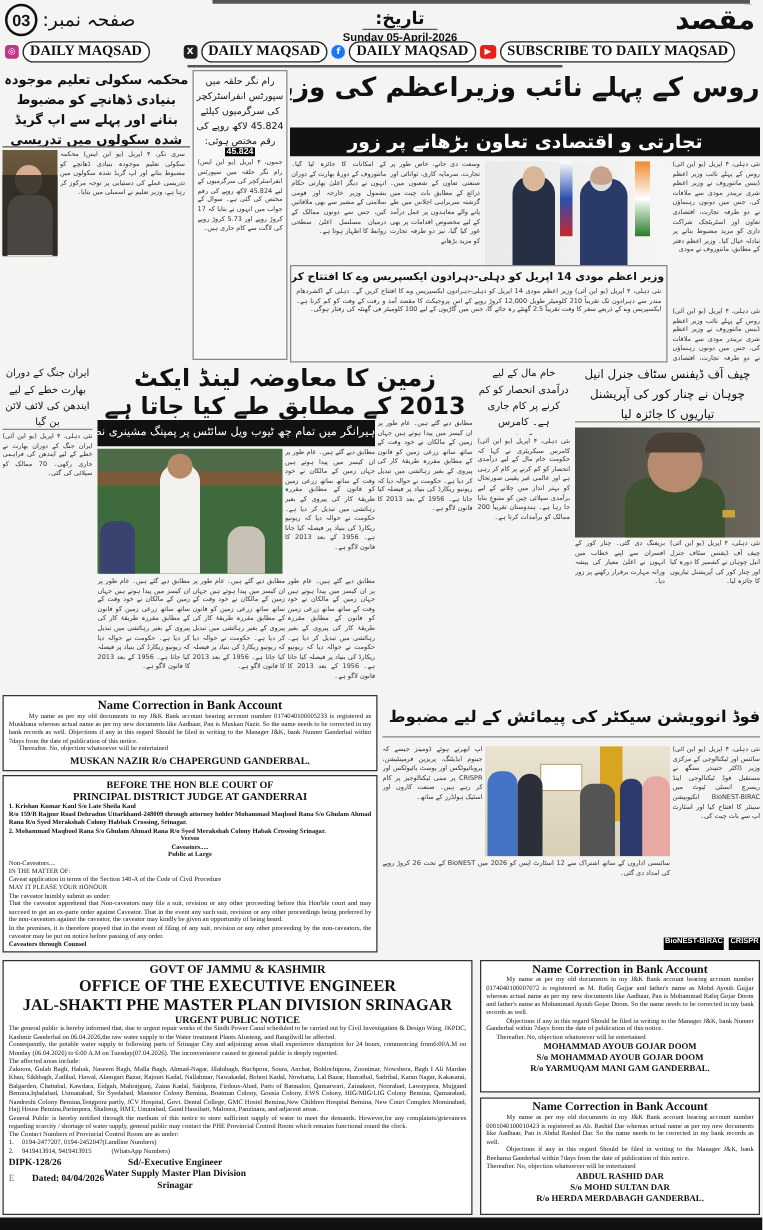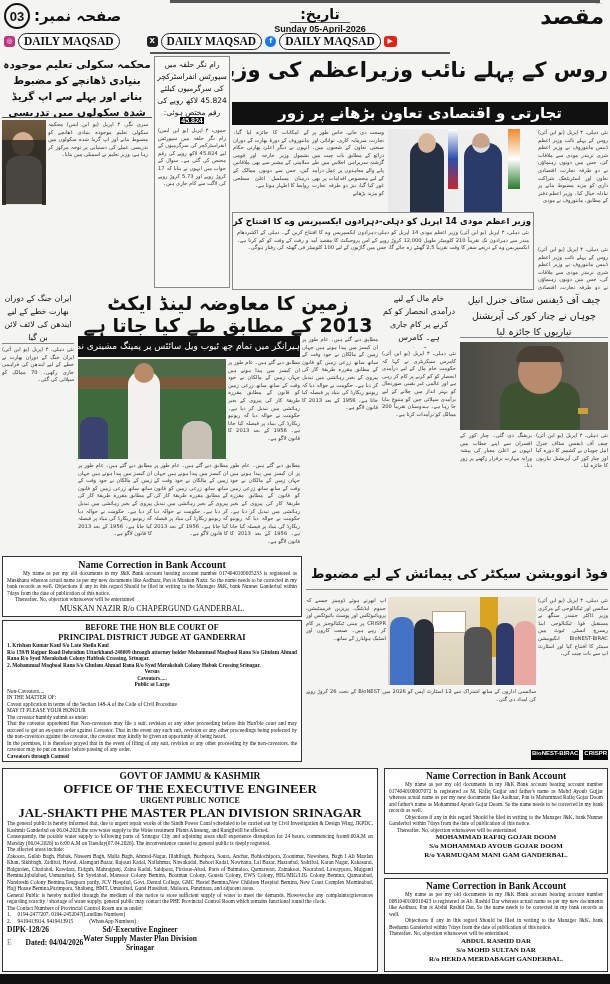--- a/index.html
+++ b/index.html
@@ -3,21 +3,21 @@
 <meta charset="utf-8">
 <style>
 *{box-sizing:border-box;margin:0;padding:0}
 body{width:610px;height:984px;background:#f4f4f2;font-family:"DejaVu Sans",sans-serif;position:relative;overflow:hidden;color:#111}
 .abs{position:absolute}
 .urdu{direction:rtl;font-family:"DejaVu Sans",sans-serif}
 
 #hdr-rule-top{left:170px;top:0;width:430px;height:3px;background:#555}
 #page-no{left:4px;top:3px;width:122px;height:26px;display:flex;align-items:center;gap:4px}
 #page-no .circ{width:26px;height:26px;border:2px solid #111;border-radius:50%;display:flex;align-items:center;justify-content:center;font-weight:bold;font-size:13px;font-family:"Liberation Sans",sans-serif}
-#page-no .lbl{font-size:15px;font-weight:bold}
+#page-no .lbl{font-size:15px;font-weight:normal}
 #date-block{left:235px;top:4px;width:170px;text-align:center}
 #date-block .t{font-size:14px;font-weight:bold;border-bottom:1px solid #555;display:inline-block;padding:0 10px}
 #date-block .d{font-size:9px;font-weight:bold;font-family:"Liberation Sans",sans-serif;margin-top:1px}
 #logo{right:6px;top:4px;font-size:22px;font-weight:bold}
 #logo small{position:absolute;top:-3px;right:2px;font-size:4px;font-weight:normal}
 #social{left:0;top:31px;width:610px;height:20px;display:flex;align-items:center;padding:0 4px;gap:3px}
 .soc-ic{width:11px;height:11px;border-radius:3px;display:inline-flex;align-items:center;justify-content:center;font-size:7px;color:#fff;font-weight:bold}
 .soc-pill{border:1.5px solid #222;border-radius:9px;padding:0 5px;font-family:"Liberation Serif",serif;font-weight:bold;font-size:11.5px;height:17px;line-height:15px;background:#fff;white-space:nowrap}
 #hdr-rule-bot{left:150px;top:52px;width:300px;height:2px;background:#555}
 
@@ -43,20 +43,21 @@
 <div class="abs urdu" id="logo"><small>·····</small><span>مقصد</span></div>
 
 <div class="abs" id="social">
   <span class="soc-ic" style="background:#c13584">◎</span>
   <span class="soc-pill" style="margin-right:24px">DAILY MAQSAD</span>
   <span class="soc-ic" style="background:#222">X</span>
   <span class="soc-pill">DAILY MAQSAD</span>
   <span class="soc-ic" style="background:#1877f2;border-radius:50%">f</span>
   <span class="soc-pill">DAILY MAQSAD</span>
   <span class="soc-ic" style="background:#e62117;width:13px">▶</span>
+  <span class="soc-pill">SUBSCRIBE TO DAILY MAQSAD</span>
 </div>
 <div class="abs" id="hdr-rule-bot"></div>
 
 <div class="abs urdu" style="left:232px;top:57px;width:376px;font-size:21px;font-weight:bold;text-align:center;line-height:26px;white-space:nowrap;overflow:hidden">روس کے پہلے نائب وزیراعظم کی وزیراعظم نریندر مودی سے ملاقات</div>
 <div class="abs head-black" style="left:232px;top:102px;width:376px;height:23px;font-size:15px;font-weight:bold;line-height:23px">تجارتی و اقتصادی تعاون بڑھانے پر زور</div>
 
 <div class="abs txtcol" style="left:538px;top:129px;width:70px;height:115px">نئی دہلی، ۴ اپریل (یو این آئی) روس کے پہلے نائب وزیر اعظم ڈینس مانتوروف نے وزیر اعظم شری نریندر مودی سے ملاقات کی، جس میں دونوں رہنماؤں نے دو طرفہ تجارت، اقتصادی تعاون اور اسٹریٹجک شراکت داری کو مزید مضبوط بنانے پر تبادلہ خیال کیا۔ وزیر اعظم دفتر کے مطابق، مانتوروف نے مودی</div>
 <div class="abs photo" style="left:388px;top:129px;width:148px;height:84px;background:linear-gradient(to right,#e9e9ea,#f6f6f4)">
   <div style="position:absolute;left:22px;top:12px;width:34px;height:72px;background:#263044;border-radius:14px 14px 0 0"></div>
   <div style="position:absolute;left:30px;top:4px;width:18px;height:20px;background:#d8b69a;border-radius:50%"></div>
@@ -119,21 +120,21 @@
   <div style="position:absolute;left:56px;top:4px;width:48px;height:16px;background:#4a4036;border-radius:20px 20px 0 0"></div>
   <div style="position:absolute;left:118px;top:66px;width:10px;height:6px;background:#c9a23a"></div>
 </div>
 <div class="abs txtcol" style="left:536px;top:432px;width:72px;height:112px">نئی دہلی، ۴ اپریل (یو این آئی) چیف آف ڈیفنس سٹاف جنرل انیل چوہان نے کشمیر کا دورہ کیا اور چنار کور کی آپریشنل تیاریوں کا جائزہ لیا۔</div>
 <div class="abs txtcol" style="left:460px;top:432px;width:72px;height:112px">بریفنگ دی گئی۔ چنار کور کے افسران سے اپنے خطاب میں انہوں نے اعلیٰ معیار کی پیشہ ورانہ مہارت برقرار رکھنے پر زور دیا۔</div>
 
 <div class="abs notice" style="left:2px;top:556px;width:300px;height:61px">
   <div style="text-align:center;font-weight:bold;font-size:10px">Name Correction in Bank Account</div>
   <p style="text-indent:16px">My name as per my old documents in my J&amp;K Bank account bearing account number 0174040100005233 is registered as Muskhana whereas actual name as per my new documents like Aadhaar, Pan is Muskan Nazir. So the name needs to be corrected in my bank records as well. Objections if any in this regard Should be filed in writing to the Manager J&amp;K, bank Nunner Ganderbal within 7days from the date of publication of this notice.</p>
   <p style="text-indent:8px">Thereafter. No, objection whatsoever will be entertained</p>
-  <div style="text-align:center;font-weight:normal;font-size:8px;margin-top:1px">MUSKAN  NAZIR R/o CHAPERGUND GANDERBAL.</div>
+  <div style="text-align:center;font-weight:bold;font-size:8px;margin-top:1px">MUSKAN  NAZIR R/o CHAPERGUND GANDERBAL.</div>
 </div>
 
 <div class="abs notice" style="left:2px;top:620px;width:300px;height:142px">
   <div style="text-align:center;font-weight:bold;font-size:8px">BEFORE THE HON BLE COURT OF</div>
   <div style="text-align:center;font-weight:bold;font-size:8.5px">PRINCIPAL  DISTRICT  JUDGE  AT  GANDERRAI</div>
   <p style="font-weight:bold">1. Krishan Kumar Kaul S/o Late Sheila Kaul</p>
   <p style="font-weight:bold">R/o 159/B Rajpur Road Dehradun Uttarkhand-248009 through attorney holder Mohammad Maqbool Rana S/o Ghulam Ahmad Rana R/o Syed Merakshah Colony Habbak Crossing, Srinagar.</p>
   <p style="font-weight:bold">2. Mohammad Maqbool Rana S/o Ghulam Ahmad Rana R/o Syed Merakshah Colony Habak Crossing Srinagar.</p>
   <p style="text-align:center;font-weight:bold">Versus</p>
   <p style="text-align:center;font-weight:bold">Caveators.....</p>
@@ -168,22 +169,22 @@
   <span>سائنسی اداروں کے ساتھ اشتراک سے 12 اسٹارٹ اپس کو 2026 میں BioNEST کے تحت 26 کروڑ روپے کی امداد دی گئی۔</span>
 </div>
 <div class="abs" style="left:306px;top:750px;width:302px;height:10px;display:flex;justify-content:flex-end;gap:4px;font-size:6px;font-weight:bold;font-family:'Liberation Sans',sans-serif">
   <span class="num">BioNEST-BIRAC</span>
   <span class="num">CRISPR</span>
 </div>
 
 <div class="abs notice" style="left:2px;top:768px;width:376px;height:204px">
   <div style="text-align:center;font-weight:bold;font-size:9.5px">GOVT  OF  JAMMU  &amp;  KASHMIR</div>
   <div style="text-align:center;font-weight:bold;font-size:13px;line-height:15px">OFFICE  OF  THE  EXECUTIVE  ENGINEER</div>
+  <div style="text-align:center;font-weight:bold;font-size:13px;line-height:15px">JAL-SHAKTI  PHE  MASTER  PLAN  DIVISION  SRINAGAR</div>
   <div style="text-align:center;font-weight:bold;font-size:8px">URGENT  PUBLIC  NOTICE</div>
-  <div style="text-align:center;font-weight:bold;font-size:13px;line-height:15px">JAL-SHAKTI  PHE  MASTER  PLAN  DIVISION  SRINAGAR</div>
   <p>The general public is hereby informed that, due to urgent repair works of the Sindh Power Canal scheduled to be carried out by Civil Investigation &amp; Design Wing, JKPDC, Kashmir Ganderbal on 06.04.2026,the raw water supply to the Water treatment Plants Alusteng, and Rangilwill be affected.</p>
   <p>Consequently, the potable water supply to following parts of Srinagar City and adjoining areas shall experience disruption for 24 hours, commencing from6:00A.M on Monday (06.04.2026) to 6:00 A.M on Tuesday(07.04.2026). The inconvenience caused to general public is deeply regretted.</p>
   <p>The affected areas include:</p>
   <p>Zakoora, Gulab Bagh, Habak, Naseem Bagh, Malla Bagh, Ahmad-Nagar, Illahibagh, Buchpora, Soura, Anchar, Bohlochipora, Zoonimar, Nowshera, Bagh I Ali Mardan Khan, Sikhbagh, Zadibal, Hawal, Alamgari Bazar, Rajouri Kadal, Nallahmar, Nawakadal, Bohori Kadal, Nowhatta, Lal Bazar, Hazratbal, Sadribal, Karan Nagar, Kakasarai, Balgarden, Chattabal, Kawdara, Eidgah, Mahrajgunj, Zaina Kadal, Saidpora, Firdous-Abad, Parts of Batmaloo, Qamarwari, Zainakoot, Noorabad, Lawaypora, Mujgand Bemina,Iqbalabad, Usmanabad, Sir Syedabad, Mansoor Colony Bemina, Boatman Colony, Gousia Colony, EWS Colony, HIG/MIG/LIG Colony Bemina, Qamarabad, Nandreshi Colony Bemina,Tengpora partly, JCV Hospital, Govt. Dental College, GMC Hostel Bemina,New Children Hospital Bemina, New Court Complex Mominabad, Hajj House Bemina,Parimpora, Shalteng, HMT, Umarabad, Gund Hassibatt, Maloora, Panzinara,  and adjacent areas.</p>
   <p>General Public is hereby notified through the medium of this notice to store sufficient supply of water to meet the demands. However,for any complaints/grievances regarding scarcity / shortage of water supply, general public may contact the PHE Provincial Control Room which remains functional round the clock.</p>
   <p>The Contact Numbers of Provincial Control Room are as under:</p>
   <p><span>1.</span>&nbsp;&nbsp;&nbsp;&nbsp;&nbsp;<span>0194-2477207,  0194-2452047(Landline  Numbers)</span></p>
   <p><span>2.</span>&nbsp;&nbsp;&nbsp;&nbsp;&nbsp;<span>9419413914,  9419413915</span>&nbsp;&nbsp;&nbsp;&nbsp;&nbsp;&nbsp;&nbsp;&nbsp;&nbsp;&nbsp;&nbsp;&nbsp;<span>(WhatsApp  Numbers)</span></p>
   <div style="display:flex;justify-content:flex-start;margin-top:1px">
     <div>
@@ -197,21 +198,21 @@
     </div>
   </div>
 </div>
 
 <div class="abs notice" style="left:384px;top:768px;width:224px;height:106px">
   <div style="text-align:center;font-weight:bold;font-size:9.5px">Name Correction in Bank Account</div>
   <p style="text-indent:16px">My name as per my old documents in my J&amp;K Bank account bearing account number 0174040100007072 is registered as M. Rafiq Gujjar and father's name as Mohd Ayoub Gujjar whereas actual name as per my new documents like Aadhaar, Pan is Mohammad Rafiq Gojar Doom and father's name as Mohammad Ayoub Gojar Doom. So the name needs to be corrected in my bank records as well.</p>
   <p style="text-indent:16px">Objections if any in this regard Should be filed in writing to the Manager J&amp;K, bank Nunner Ganderbal within 7days from the date of publication of this notice.</p>
   <p style="text-indent:8px">Thereafter. No, objection whatsoever will be entertained</p>
   <div style="text-align:center;font-weight:bold;font-size:7px;line-height:9px">
-    <div>MOHAMMAD  RAFIQ  GOJAR  DOOM</div>
+    <div>MOHAMMAD  AYOUB  GOJAR  DOOM</div>
     <div>S/o   MOHAMMAD  AYOUB  GOJAR  DOOM</div>
     <div>R/o   YARMUQAM  MANI  GAM   GANDERBAL.</div>
   </div>
 </div>
 
 <div class="abs notice" style="left:384px;top:878px;width:224px;height:94px">
   <div style="text-align:center;font-weight:bold;font-size:9.5px">Name Correction in Bank Account</div>
   <p style="text-indent:16px">My name as per my old documents in my J&amp;K Bank account bearing account number 0081040100010423 is registered as Ab. Rashid Dar whereas actual name as per my new documents like Aadhaar, Pan is Abdul Rashid Dar. So the name needs to be corrected in my bank records as well.</p>
   <p style="text-indent:16px">Objections if any in this regard Should be filed in writing to the Manager J&amp;K, bank Beehama Ganderbal within 7days from the date of publication of this notice.</p>
   <p>Thereafter. No, objection whatsoever will be entertained</p>

